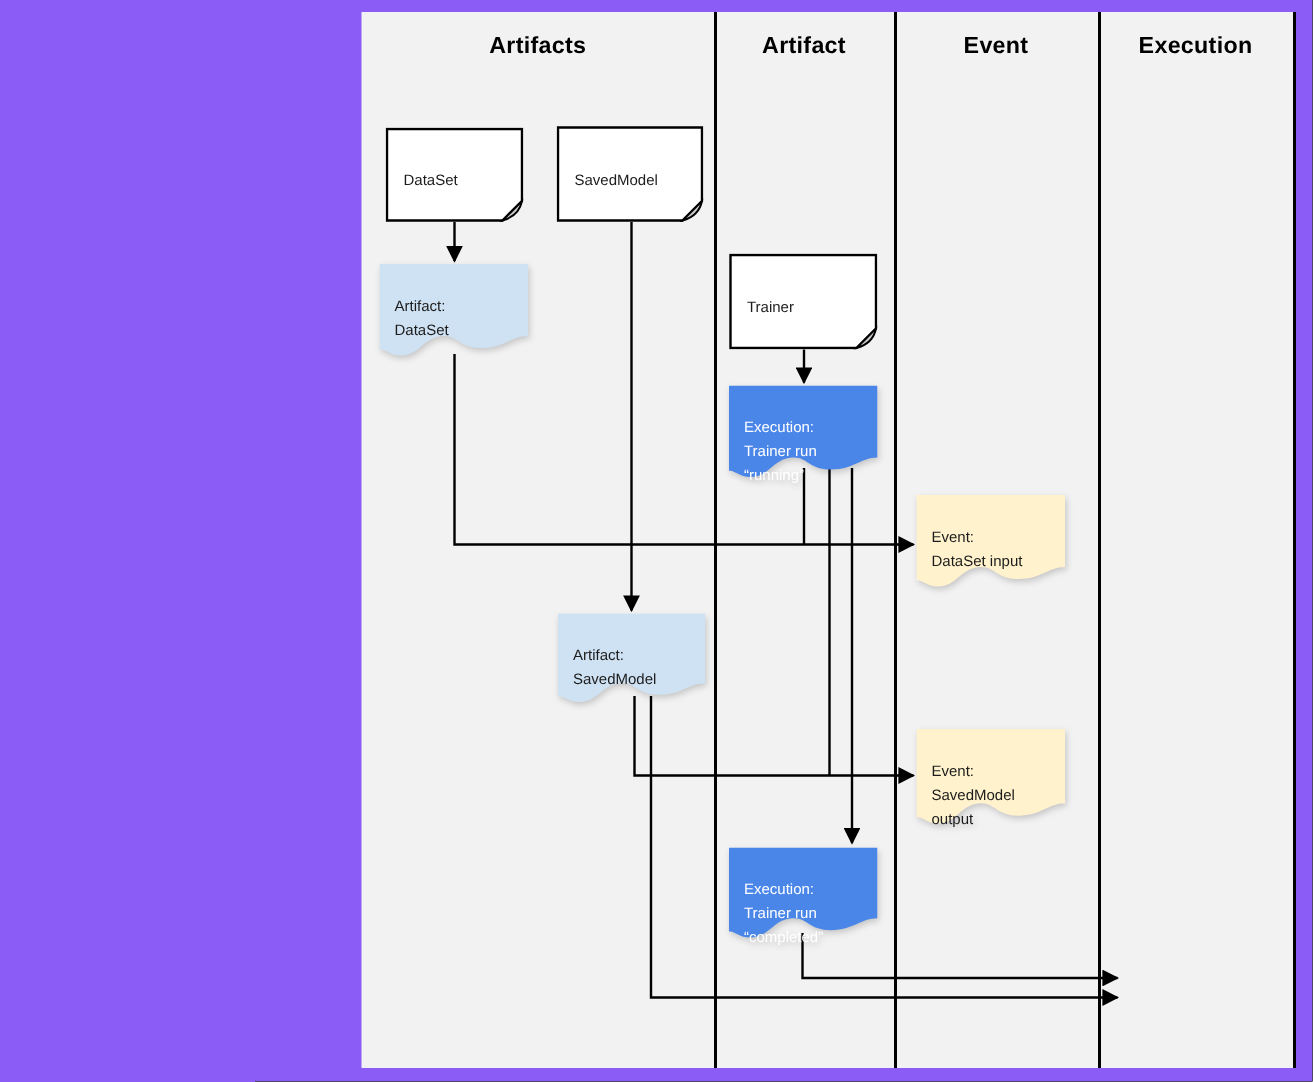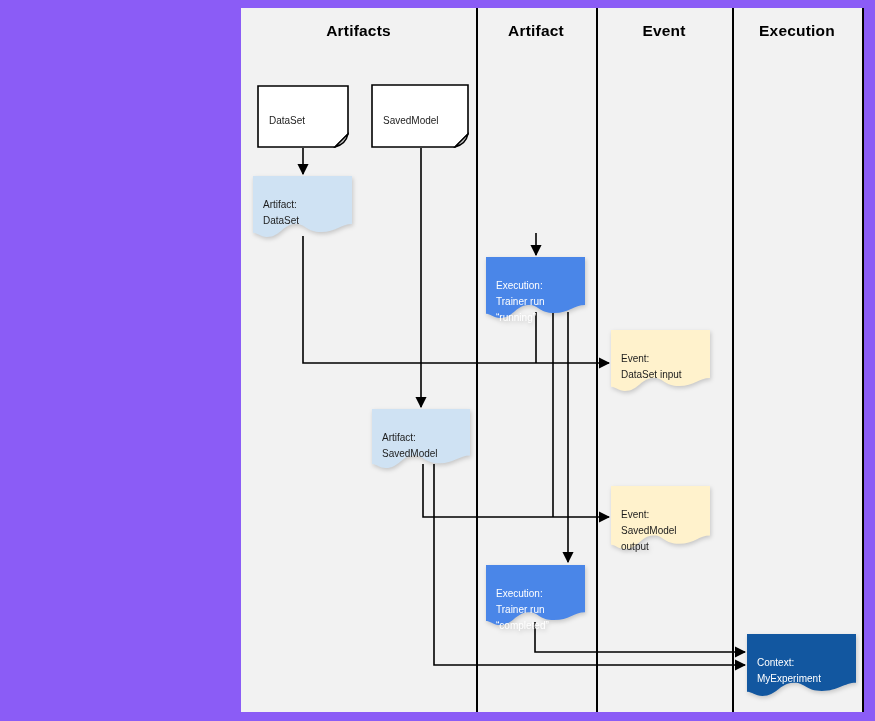--- a/index.html
+++ b/index.html
@@ -73,20 +73,27 @@
   </div>
 
   <div class="node doc" style="left:371px;top:84px;width:98px;height:64px">
     <svg class="shape" viewBox="0 0 98 64">
       <path d="M1 1 H97 V50 L84 63 H1 Z" stroke="#000" stroke-width="1.6" fill="#ffffff"></path>
       <path d="M84 63 Q95 60 97 50 Z" stroke="#000" stroke-width="1.3" fill="#c9c9c9"></path>
     </svg>
     <div class="label">SavedModel</div>
   </div>
 
+  <div class="node doc" style="left:486px;top:169px;width:99px;height:64px">
+    <svg class="shape" viewBox="0 0 99 64">
+      <path d="M1 1 H98 V50 L85 63 H1 Z" stroke="#000" stroke-width="1.6" fill="#ffffff"></path>
+      <path d="M85 63 Q96 60 98 50 Z" stroke="#000" stroke-width="1.3" fill="#c9c9c9"></path>
+    </svg>
+    <div class="label">Trainer</div>
+  </div>
 
   <div class="node wave" style="left:253px;top:176px;width:99px;height:62px">
     <svg class="shape" viewBox="0 0 99 62" preserveAspectRatio="none">
       <path d="M0 0 H99 V48 C88 48 83 56 68 56 C53 56 52 47 42 48 C29 49 27 61 14 61 C7 61 3 56 0 57 Z" fill="#cfe2f3"></path>
     </svg>
     <div class="label">Artifact:
 DataSet</div>
   </div>
 
   <div class="node wave t-white" style="left:486px;top:257px;width:99px;height:62px">
@@ -125,21 +132,14 @@
 
   <div class="node wave t-white" style="left:486px;top:565px;width:99px;height:61px">
     <svg class="shape" viewBox="0 0 99 62" preserveAspectRatio="none">
       <path d="M0 0 H99 V48 C88 48 83 56 68 56 C53 56 52 47 42 48 C29 49 27 61 14 61 C7 61 3 56 0 57 Z" fill="#4a86e8"></path>
     </svg>
     <div class="label">Execution:
 Trainer run
 “completed”</div>
   </div>
 
-  <div class="node wave t-white" style="left:747px;top:634px;width:109px;height:63px">
-    <svg class="shape" viewBox="0 0 99 62" preserveAspectRatio="none">
-      <path d="M0 0 H99 V48 C88 48 83 56 68 56 C53 56 52 47 42 48 C29 49 27 61 14 61 C7 61 3 56 0 57 Z" fill="#1257a0"></path>
-    </svg>
-    <div class="label">Context:
-MyExperiment</div>
-  </div>
 
 </div>
 
 </body></html>

